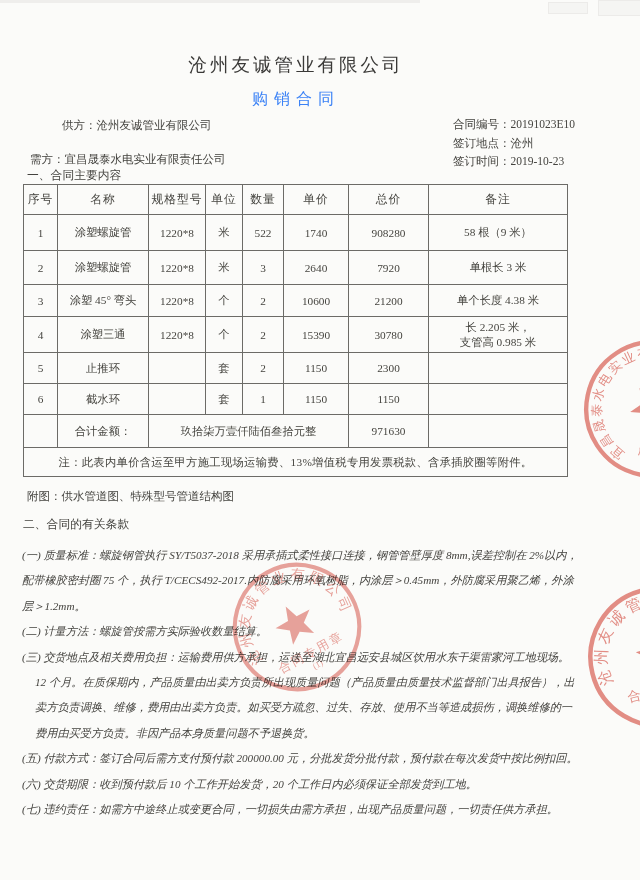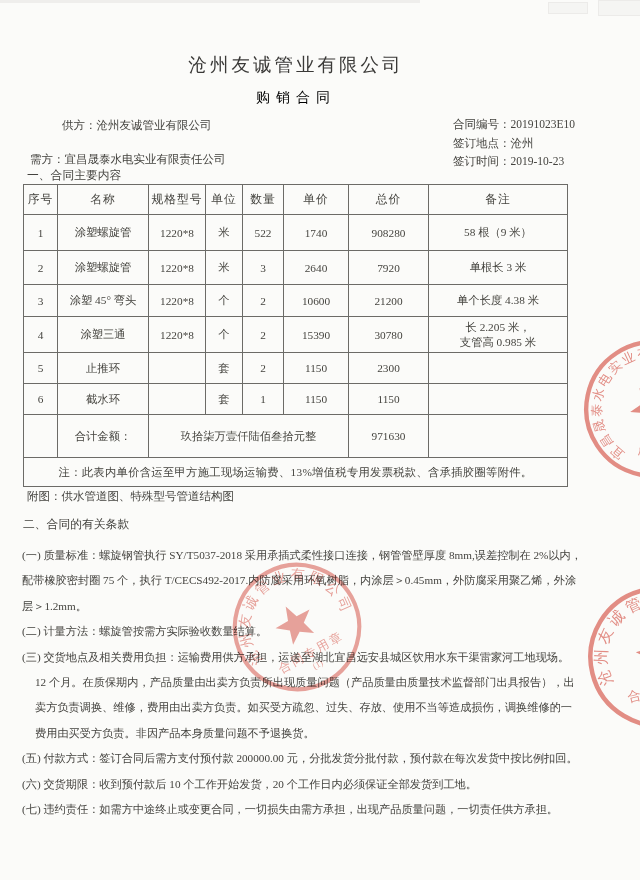--- a/index.html
+++ b/index.html
@@ -14,21 +14,21 @@
   .top-strip{position:absolute;left:0;top:0;width:420px;height:3px;background:#efeeec;}
   .corner-box1{position:absolute;left:548px;top:2px;width:38px;height:10px;background:#f5f5f3;border:1px solid #ecebe9;}
   .corner-box2{position:absolute;left:598px;top:0;width:42px;height:14px;background:#f5f5f3;border:1px solid #ecebe9;}
 
   .doc-title{
     position:absolute;left:296px;top:52px;transform:translateX(-50%);
     font-size:18.5px;letter-spacing:3px;color:#3a3937;white-space:nowrap;
   }
   .doc-subtitle{
     position:absolute;left:296px;top:89px;transform:translateX(-50%);
-    font-size:14px;letter-spacing:6px;color:#000000;white-space:nowrap;font-family:Liberation Serif, serif;
+    font-size:16px;letter-spacing:6px;color:#3b82f6;white-space:nowrap;font-family:Liberation Serif, serif;
   }
   .hline{position:absolute;white-space:nowrap;font-size:11.5px;color:#44433f;}
   .sup-line{left:30px;top:118px;margin-left:32px;}
   .buy-line{left:30px;top:152px;}
   .meta-block{position:absolute;left:420px;top:115px;font-size:11.5px;line-height:18.6px;color:#44433f;margin-left:33px;}
   .meta-row{white-space:nowrap;}
   .sec1{left:27px;top:168px;font-size:11.8px;}
   .sec2{left:23px;top:517px;font-size:11.8px;text-align:center;}
   .attach{left:27px;top:489px;font-size:11.5px;}
 
@@ -42,21 +42,21 @@
     padding:0 2px;font-weight:normal;overflow:hidden;
   }
   table.items th{font-size:11.8px;letter-spacing:1px;}
   td.note-cell{text-align:left;padding:3px 8px;letter-spacing:.3px;}
   .rk2{line-height:15px;}
 
   .terms{
     position:absolute;left:22px;top:543px;width:606px;
     font-size:11.2px;line-height:25.4px;color:#44433f;
   }
-  .t-line{white-space:nowrap;height:25.4px;}
+  .t-line{white-space:nowrap;height:25.4px;font-style:italic;}
   .t-line.cont4{padding-left:13px;}
 
   
   .seal{position:absolute;mix-blend-mode:multiply;}
   .seal svg{display:block;overflow:visible;}
   .seal-buyer{left:580px;top:336px;color:#d6493d;opacity:.62;transform:rotate(-33deg);}
   .seal-mid{left:229px;top:559px;color:#d6493d;opacity:.5;transform:rotate(-29deg);}
   .seal-right{left:584px;top:582px;color:#d6493d;opacity:.62;transform:rotate(-14deg);}
   .seal text{fill:currentColor;font-family:"Liberation Serif","DejaVu Serif",serif;}
 </style>
@@ -160,21 +160,21 @@
     <tr style="height:31px">
       <td>6</td>
       <td>截水环</td>
       <td></td>
       <td>套</td>
       <td>1</td>
       <td>1150</td>
       <td>1150</td>
       <td></td>
     </tr>
-    <tr style="height:43px">
+    <tr style="height:33px">
       <td></td>
       <td>合计金额：</td>
       <td colspan="4">玖拾柒万壹仟陆佰叁拾元整</td>
       <td>971630</td>
       <td></td>
     </tr>
     <tr style="height:29px">
       <td colspan="8" class="note-cell">注：此表内单价含运至甲方施工现场运输费、13%增值税专用发票税款、含承插胶圈等附件。</td>
     </tr>
   </tbody>

